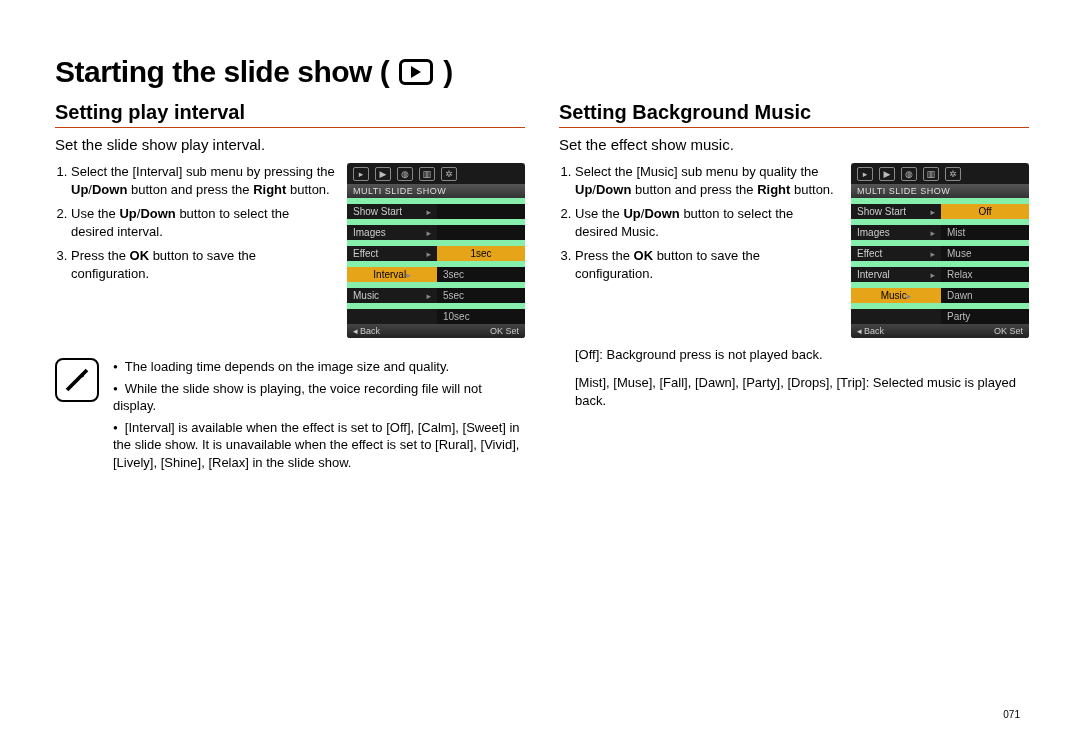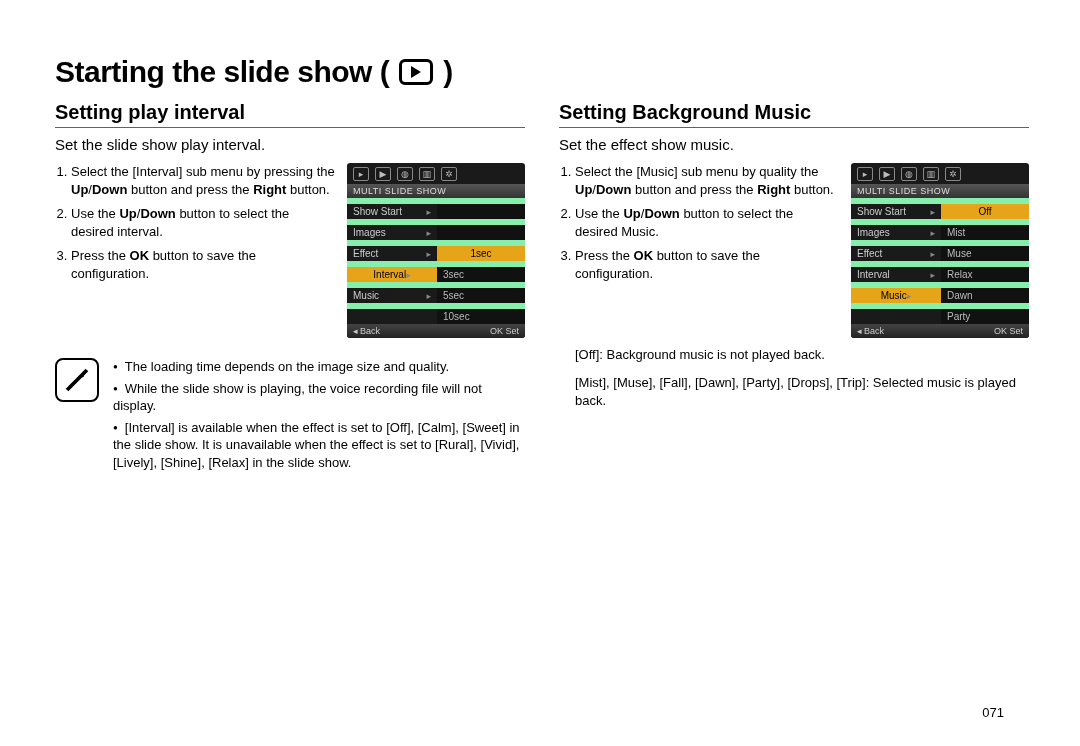--- a/index.html
+++ b/index.html
@@ -136,22 +136,22 @@
   .note-list li { margin-bottom: 4px; }
   .extra-text {
     font-size: 13px;
     line-height: 1.4;
     margin-top: 8px;
     margin-left: 16px;
   }
   .pagenum {
     position: absolute;
     bottom: 26px;
-    right: 76px;
-    font-size: 13px;
+    right: 60px;
+    font-size: 10px;
   }
 </style>
 </head>
 <body>
 
 <div class="page-title">
   <span>Starting the slide show (</span>
   <span class="title-icon">
       <span class="tri"></span>
     </span>
@@ -319,18 +319,18 @@
               </div>
           </div>
         </div>
         <div class="lcd-bottom">
           <span><span>◂ </span><span>Back</span></span>
           <span>OK Set</span>
         </div>
       </div>
     </div>
 
-    <div class="extra-text">[Off]: Background music is not played back.</div>
+    <div class="extra-text">[Off]: Background press is not played back.</div>
     <div class="extra-text" style="margin-top:10px">[Mist], [Muse], [Fall], [Dawn], [Party], [Drops], [Trip]: Selected music is played back.</div>
   </div>
 </div>
 
 <div class="pagenum">071</div>
 
 </body></html>

